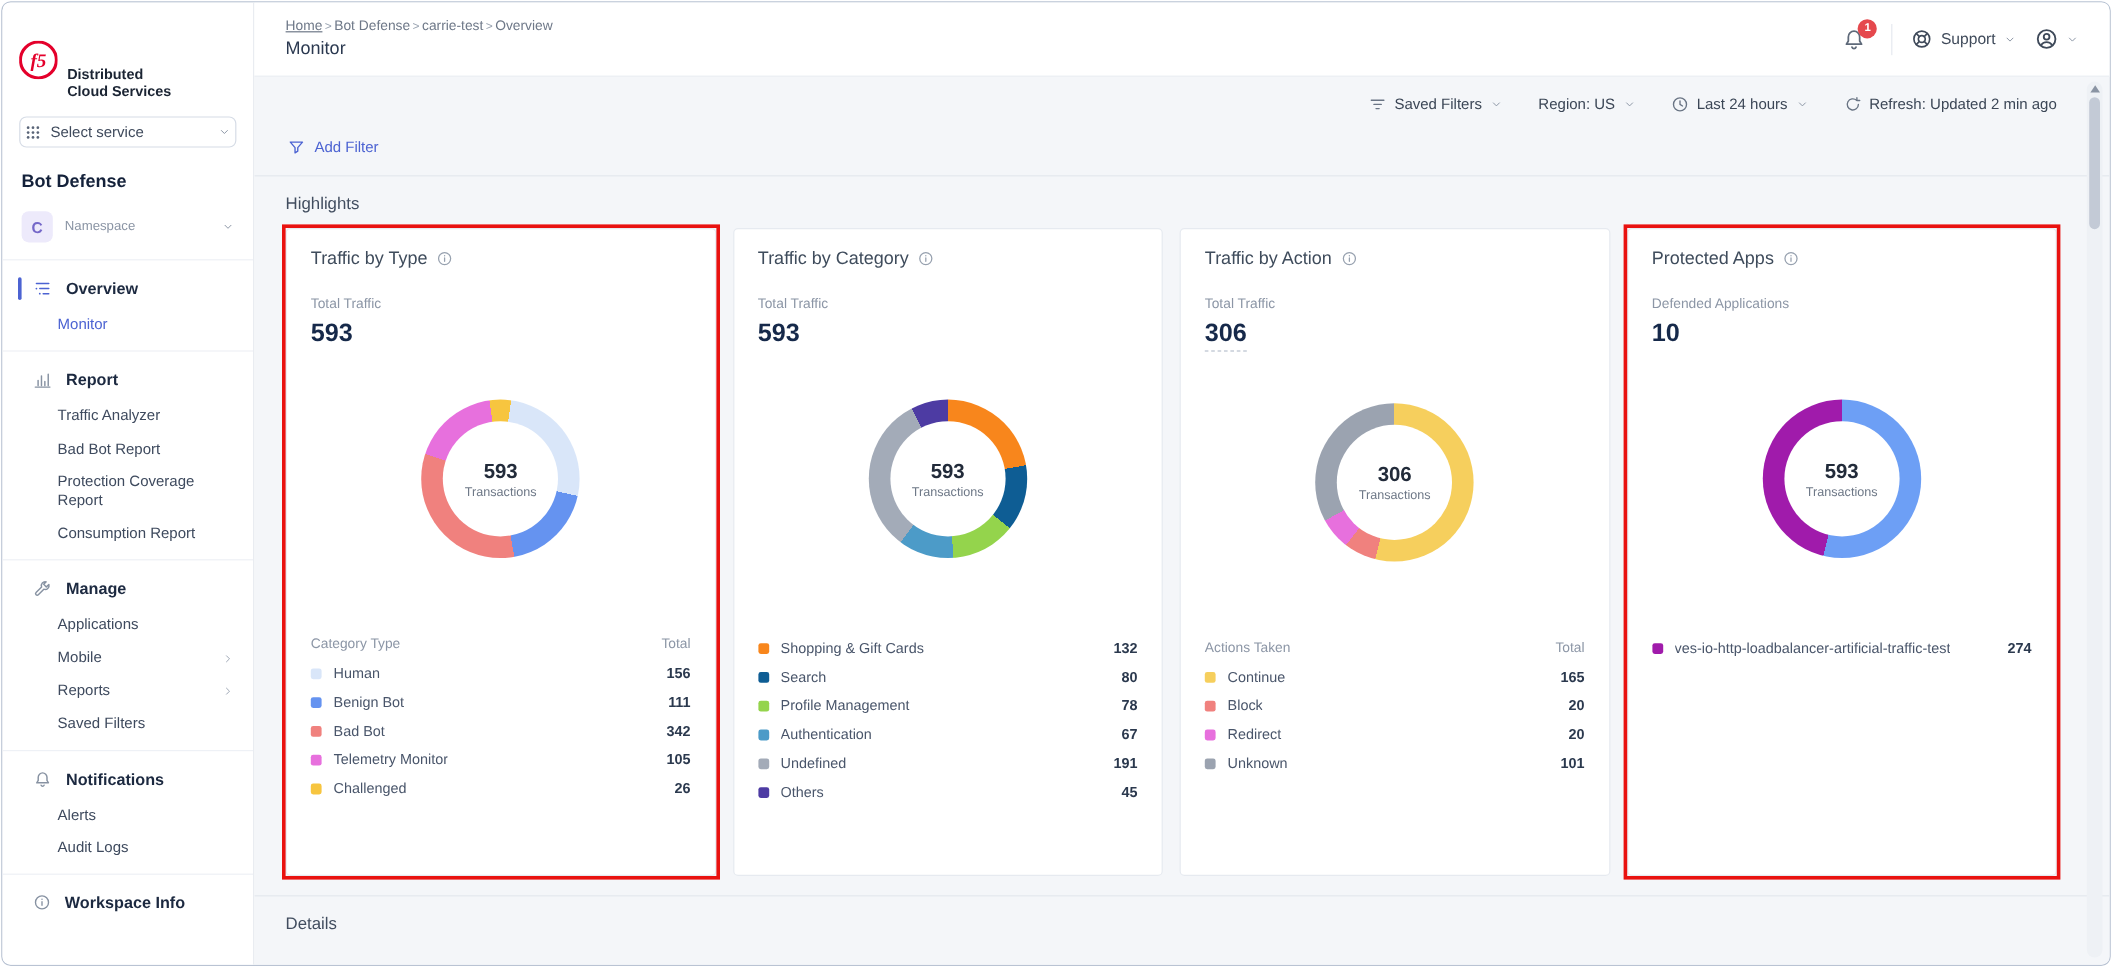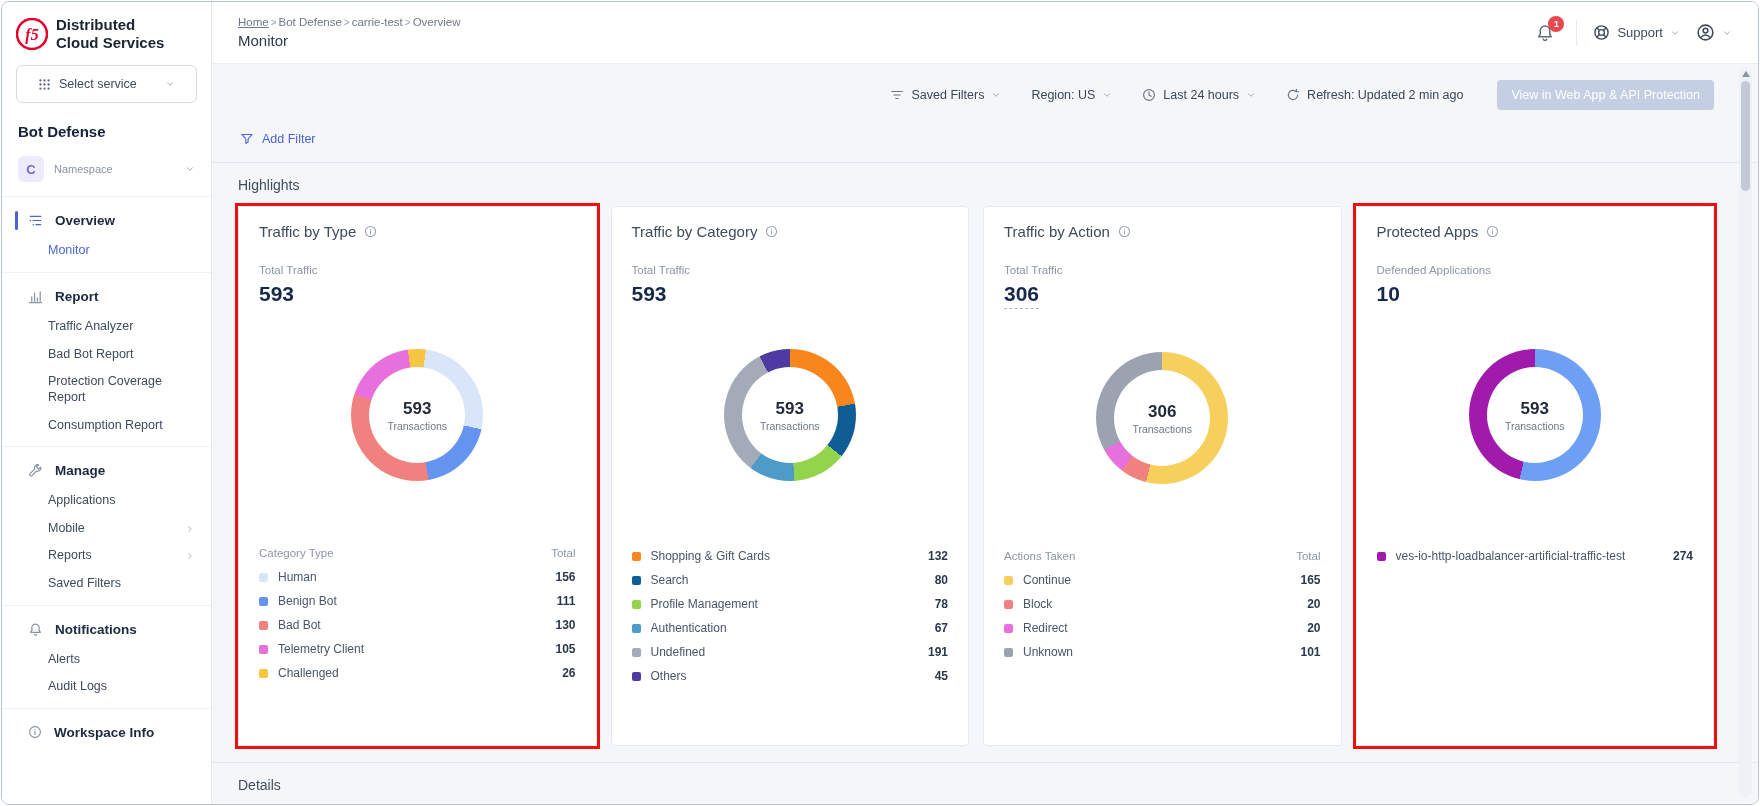--- a/index.html
+++ b/index.html
@@ -5,23 +5,23 @@
   * { margin:0; padding:0; box-sizing:border-box; }
   html,body { background:#fff; font-family:"Liberation Sans", sans-serif; }
   .app { width:1758px; height:804px; margin:1px; border:1px solid #b9c3d3; border-radius:8px;
          overflow:hidden; display:flex; background:#fff; }
 
   
   .sidebar { width:210px; flex:0 0 210px; background:#fff; border-right:1px solid #e4e8ee;
              display:flex; flex-direction:column; overflow:hidden; }
   .logo-row { display:flex; align-items:center; gap:8px; padding:14px 14px 2px 14px; }
   .f5-ball { width:32px; height:32px; flex:0 0 32px; }
-  .brand-text { font-size:15px; font-weight:700; color:#1b2433; line-height:1.18; }
-  .select-service { margin:12px 14px 4px 14px; height:38px; border:1px solid #d6dce6; border-radius:6px;
-                    display:flex; align-items:center; gap:8px; padding:0 21px; font-size:12.5px; color:#3f4a5c; }
+  .brand-text { font-size:12px; font-weight:700; color:#1b2433; line-height:1.18;margin-top:39px; }
+  .select-service { margin:12px 14px 4px 14px; height:26px; border:1px solid #d6dce6; border-radius:6px;
+                    display:flex; align-items:center; gap:8px; padding:0 4px; font-size:12.5px; color:#3f4a5c; }
   .select-service .chev { margin-left:auto; color:#8a94a4; display:flex; }
   .ss-grid { color:#5a6578; display:flex; }
   .product-title { padding:16px 16px 10px 16px; font-size:15px; font-weight:700; color:#14213a; }
   .namespace-row { display:flex; align-items:center; padding:6px 16px 14px 16px; }
   .ns-avatar { width:26px; height:26px; border-radius:6px; background:#edeafb; color:#7568c9;
                font-size:13px; font-weight:700; display:flex; align-items:center; justify-content:center; }
   .ns-label { margin-left:10px; font-size:11px; color:#8a94a4; }
   .namespace-row .chev { margin-left:auto; color:#8a94a4; display:flex; }
 
   .nav-section { border-top:1px solid #eef1f6; padding:7px 0; }
@@ -348,21 +348,20 @@
         </span>
         <span class="tool-item">
           <span class="ic" id="refresh-ic">
               <svg viewBox="0 0 16 16" width="14" height="14" fill="none" stroke="currentColor" stroke-width="1.3" stroke-linecap="round" stroke-linejoin="round">
                 <path d="M13.3 8A5.3 5.3 0 1 1 11.6 4.1"></path>
                 <path d="M11.9 1.6v2.7h2.7"></path>
               </svg>
             </span>
           <span>Refresh: Updated 2 min ago</span>
         </span>
-        <button class="view-btn">View in Web App &amp; API Protection</button>
       </div>
 
       <div class="addfilter">
         <span id="funnel-ic" style="display:flex">
             <svg viewBox="0 0 16 16" width="14" height="14" fill="none" stroke="currentColor" stroke-width="1.3" stroke-linecap="round" stroke-linejoin="round">
               <path d="M2.2 2.8h11.6L9.3 8v3.4l-2.6 1.6V8z"></path>
             </svg>
           </span>
         <span>Add Filter</span>
       </div>
@@ -403,25 +402,25 @@
                 <span class="lg-val">156</span>
               </div>
               <div class="legend-row">
                 <span class="sw" style="background:#6593f0"></span>
                 <span class="lg-label">Benign Bot</span>
                 <span class="lg-val">111</span>
               </div>
               <div class="legend-row">
                 <span class="sw" style="background:#f0817e"></span>
                 <span class="lg-label">Bad Bot</span>
-                <span class="lg-val">130</span>
+                <span class="lg-val">342</span>
               </div>
               <div class="legend-row">
                 <span class="sw" style="background:#e770dd"></span>
-                <span class="lg-label">Telemetry Client</span>
+                <span class="lg-label">Telemetry Monitor</span>
                 <span class="lg-val">105</span>
               </div>
               <div class="legend-row">
                 <span class="sw" style="background:#f7c53f"></span>
                 <span class="lg-label">Challenged</span>
                 <span class="lg-val">26</span>
               </div>
             </div>
           </div>
           <div class="card">

